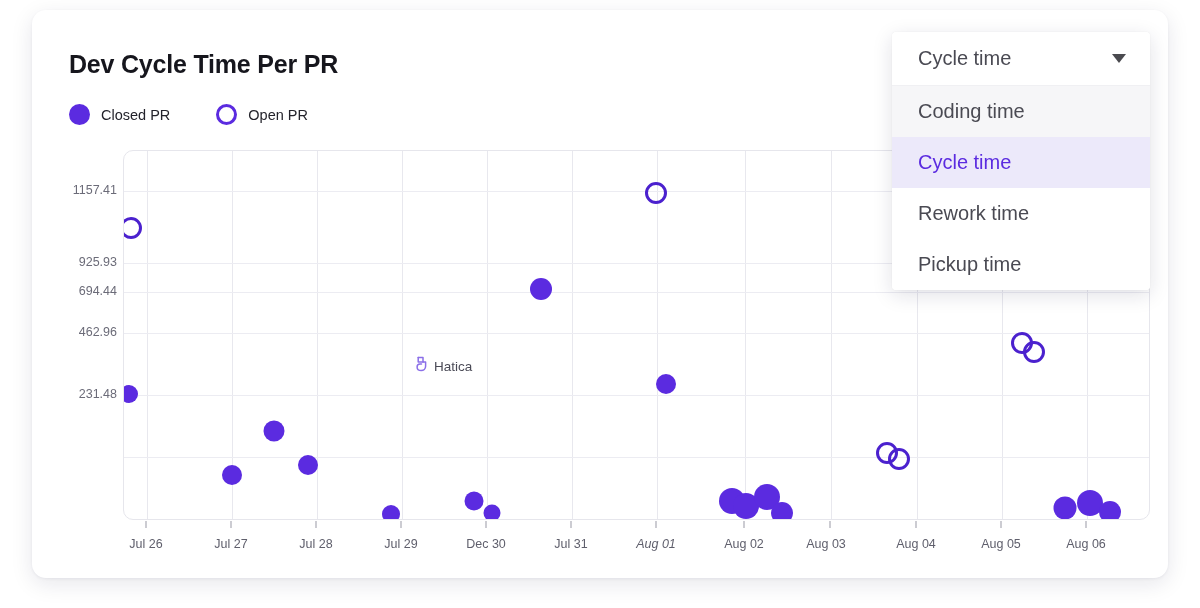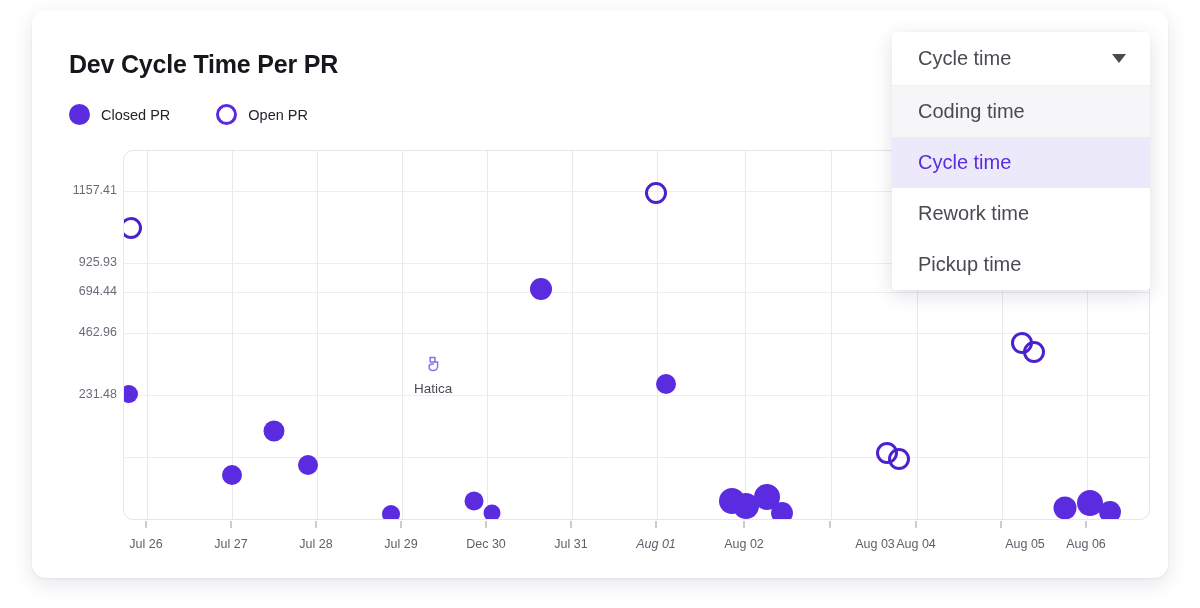--- a/index.html
+++ b/index.html
@@ -58,21 +58,21 @@
   }
   .xtick-mark{position:absolute;width:1px;height:7px;background:#9a9aa6;transform:translateX(-50%);}
 
   
   .pt{position:absolute;border-radius:50%;transform:translate(-50%,-50%);}
   .pt.closed{background:#5B2BE0;}
   .pt.open{border:3.2px solid #4B21CE;box-sizing:border-box;background:transparent;}
 
   
   .watermark{
-    position:absolute;left:414px;top:356px;display:flex;align-items:center;gap:5px;flex-direction:column;
+    position:absolute;left:414px;top:356px;display:flex;align-items:center;gap:5px;
   }
   .watermark-text{font-size:13.5px;color:#4a4a56;}
 
   
   .dropdown{
     position:absolute;left:892px;top:32px;width:258px;
     background:#ffffff;border-radius:4px;
     box-shadow:0 5px 20px rgba(24,24,60,.13), 0 0 1px rgba(24,24,60,.14);
     overflow:hidden;
   }
@@ -177,25 +177,25 @@
       <div class="xtick" style="left: 401px; top: 537px;">Jul 29</div>
       <div class="xtick-mark" style="left: 486px; top: 521px;"></div>
       <div class="xtick" style="left: 486px; top: 537px;">Dec 30</div>
       <div class="xtick-mark" style="left: 571px; top: 521px;"></div>
       <div class="xtick" style="left: 571px; top: 537px;">Jul 31</div>
       <div class="xtick-mark" style="left: 656px; top: 521px;"></div>
       <div class="xtick" style="left: 656px; top: 537px; font-style: italic;">Aug 01</div>
       <div class="xtick-mark" style="left: 744px; top: 521px;"></div>
       <div class="xtick" style="left: 744px; top: 537px;">Aug 02</div>
       <div class="xtick-mark" style="left: 830px; top: 521px;"></div>
-      <div class="xtick" style="left: 875px; top: 537px; text-align: center;">Aug 03</div>
+      <div class="xtick" style="left: 826px; top: 537px; text-align: center;">Aug 03</div>
       <div class="xtick-mark" style="left: 916px; top: 521px;"></div>
       <div class="xtick" style="left: 916px; top: 537px;">Aug 04</div>
       <div class="xtick-mark" style="left: 1001px; top: 521px;"></div>
-      <div class="xtick" style="left: 1001px; top: 537px; margin-left: 24px;">Aug 05</div>
+      <div class="xtick" style="left: 1001px; top: 537px;">Aug 05</div>
       <div class="xtick-mark" style="left: 1086px; top: 521px;"></div>
       <div class="xtick" style="left: 1086px; top: 537px;">Aug 06</div>
     </div>
 
   <div class="watermark">
     <span>
       <svg width="15" height="16" viewBox="0 0 15 16" fill="none" aria-hidden="true">
         <path d="M4.2 1.6 L9.0 1.6 L9.0 6.0 L11.6 6.0 L11.6 10.3 C11.6 12.9 9.6 14.6 7.2 14.6 C5.0 14.6 3.1 13.2 3.1 11.0 C3.1 9.2 4.4 8.0 6.0 8.0 L7.5 8.0" stroke="#8B6FE8" stroke-width="1.5" stroke-linecap="round" stroke-linejoin="round" fill="none"></path>
         <path d="M9.0 6.0 L4.2 6.0 L4.2 1.6" stroke="#8B6FE8" stroke-width="1.5" stroke-linecap="round" stroke-linejoin="round" fill="none"></path>
       </svg>

